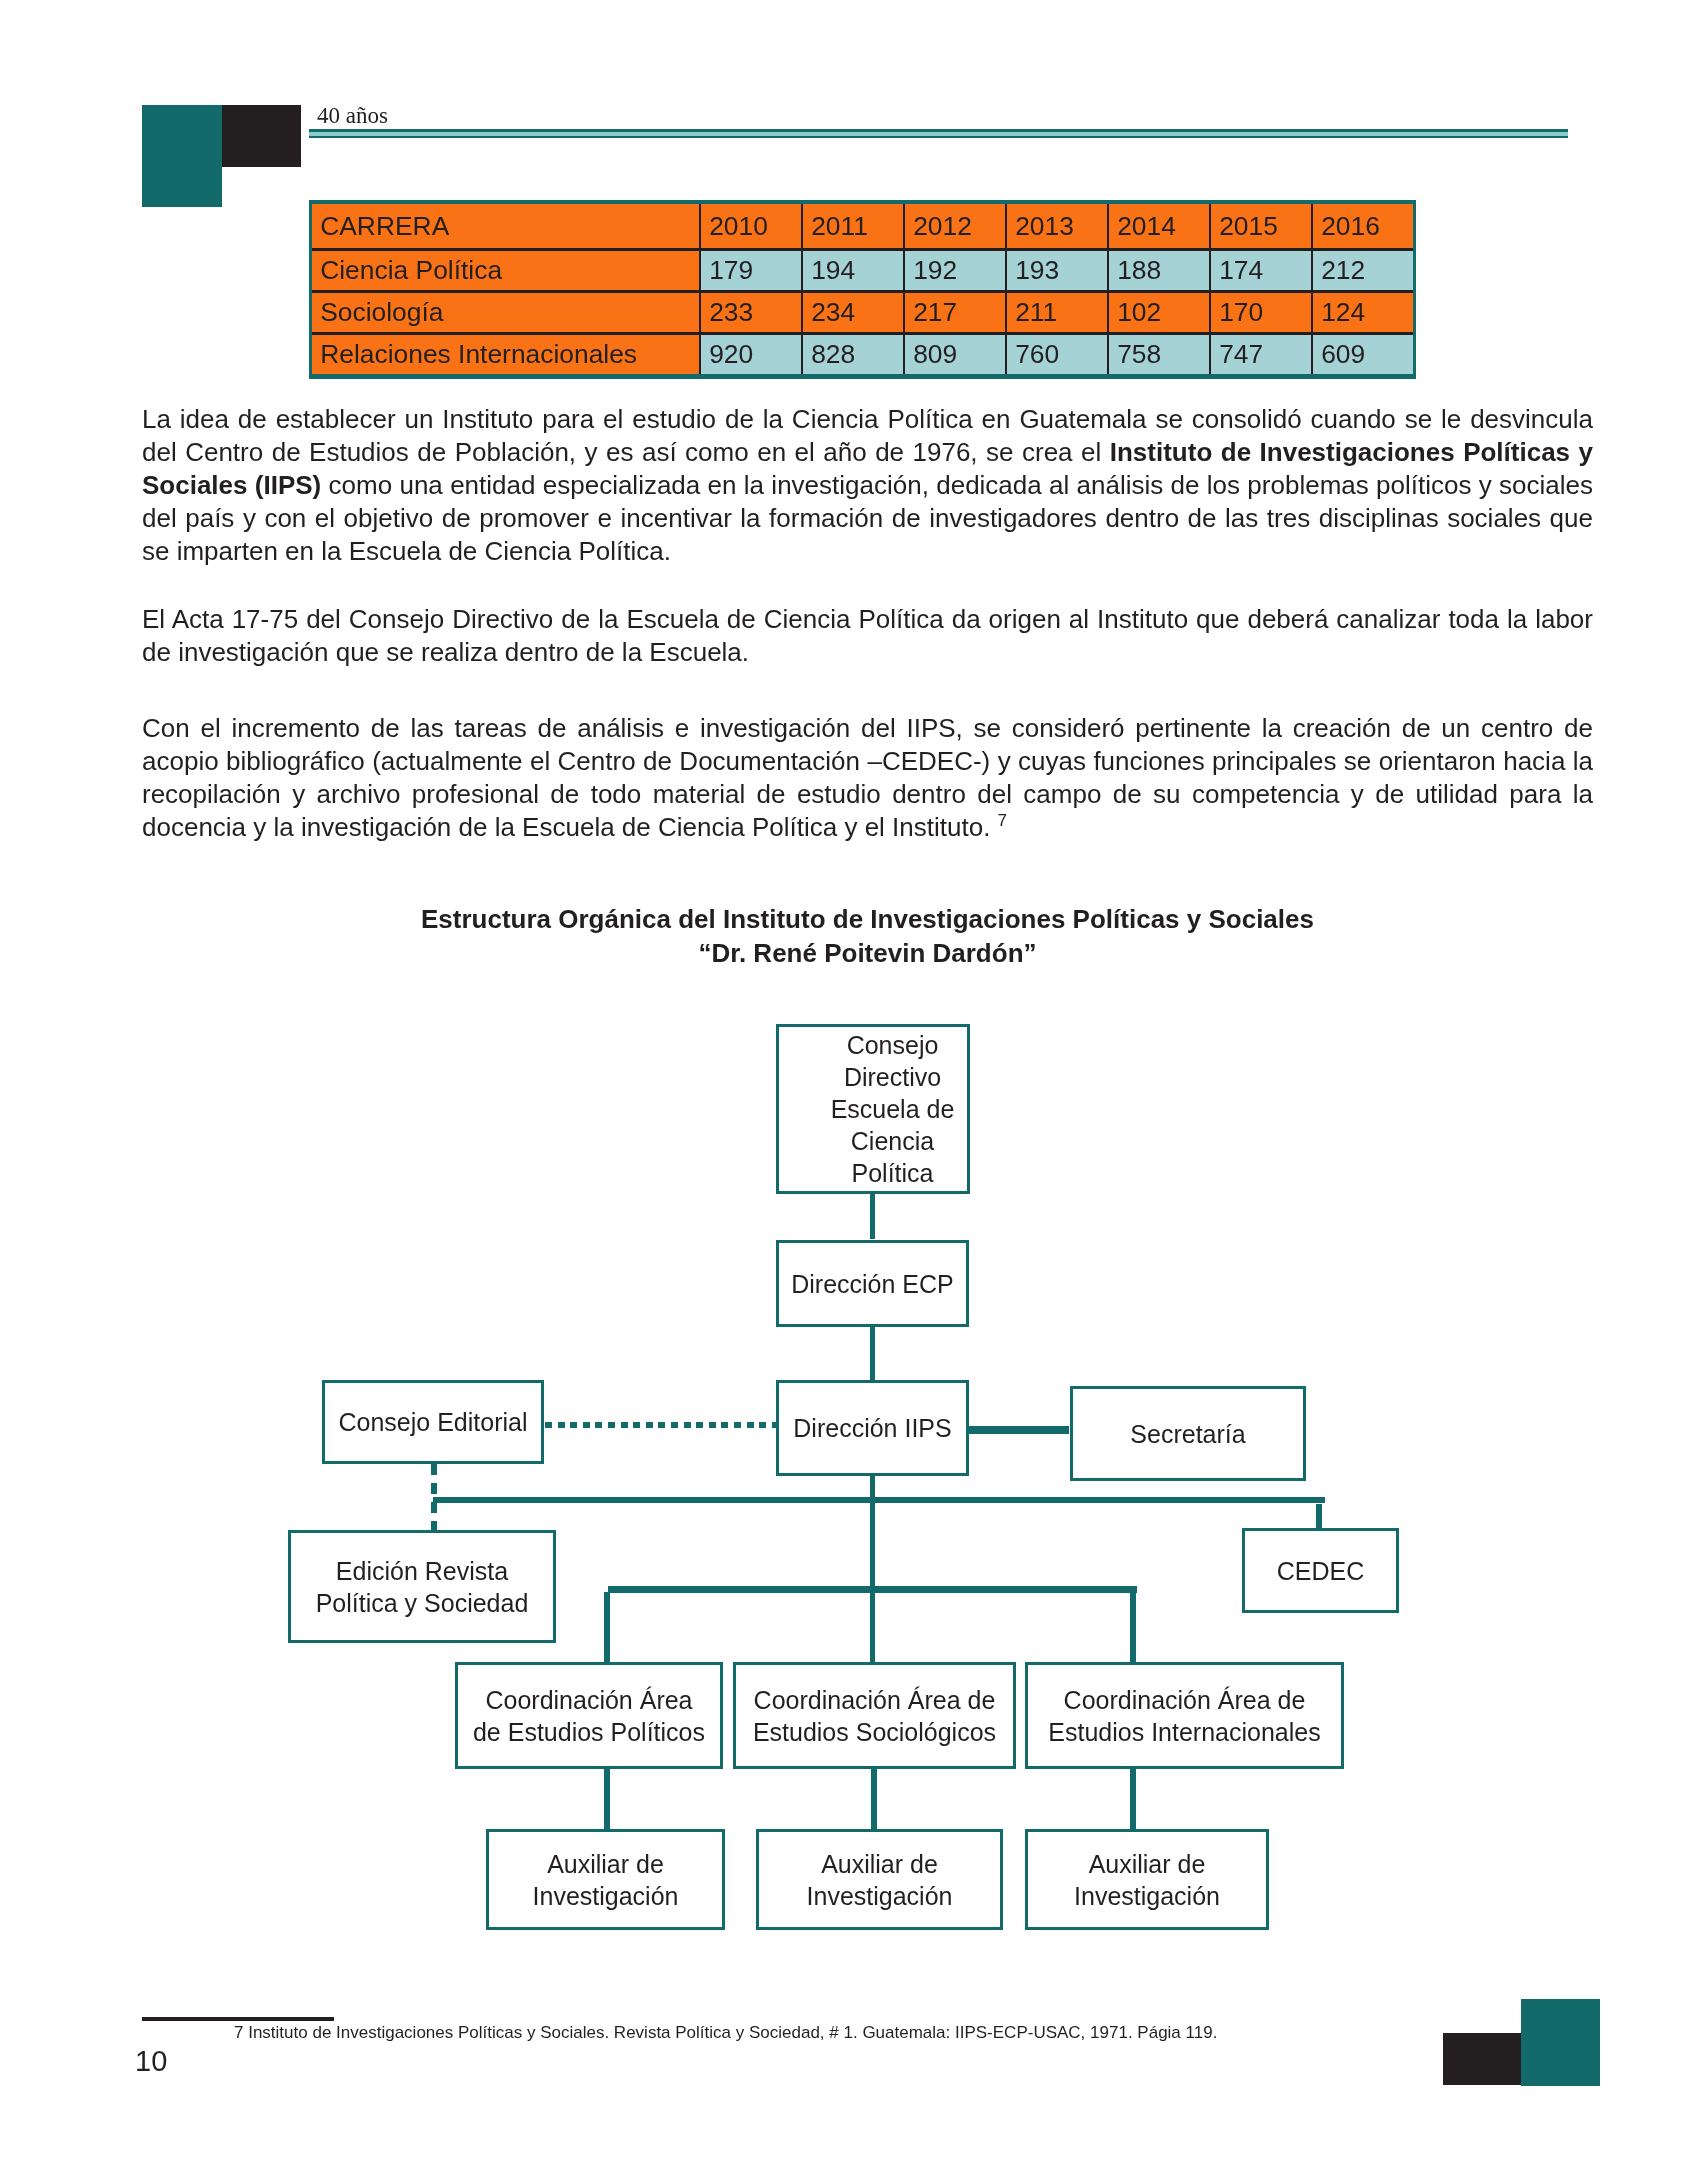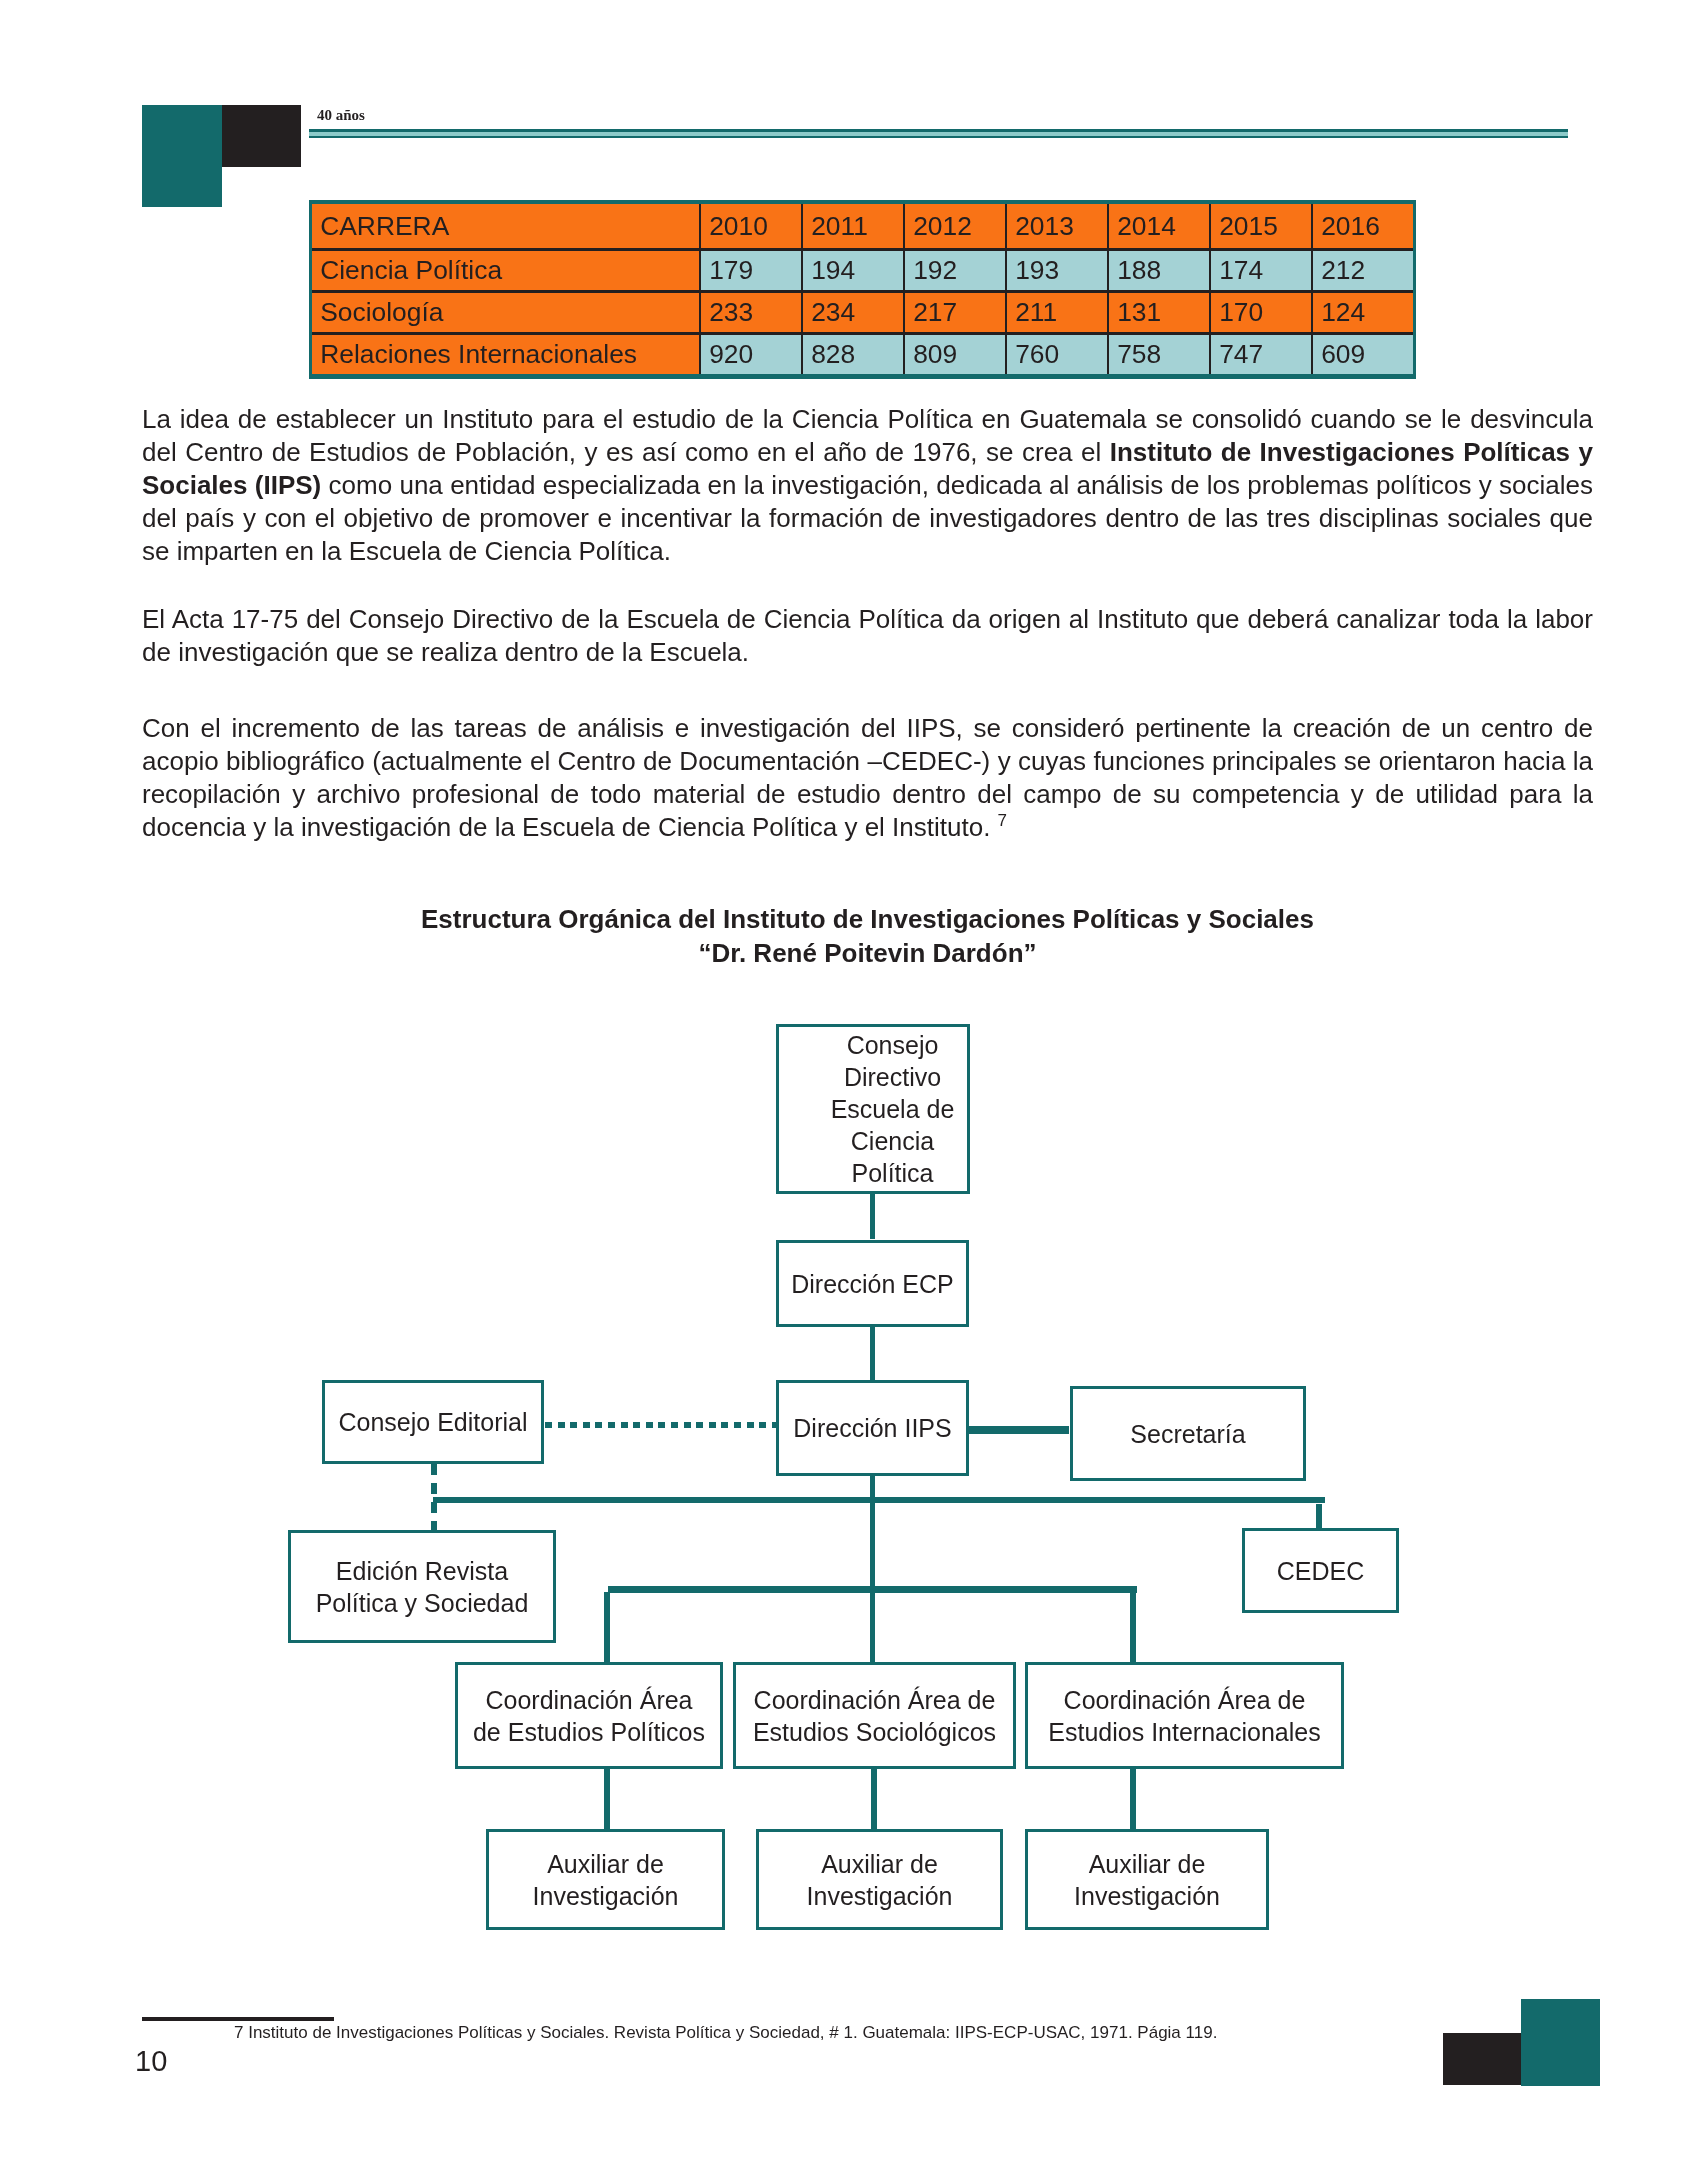--- a/index.html
+++ b/index.html
@@ -5,21 +5,21 @@
   html,body{margin:0;padding:0;background:#9a9a9a;}
   .page{
     position:relative;width:1700px;height:2172px;background:#ffffff;
     font-family:"Liberation Sans",sans-serif;color:#231f20;overflow:hidden;
   }
 
   
   .accent{position:absolute;}
   .brand{
     position:absolute;left:317px;top:103px;
-    font-family:"Liberation Serif",serif;font-weight:bold;font-size:15px;line-height:25px;
+    font-family:"Liberation Serif",serif;font-weight:normal;font-size:23px;line-height:25px;
   }
   .header-rule{
     position:absolute;left:309px;top:129px;width:1259px;height:4.4px;
     background:#8ccbca;border-top:3.1px solid #136a6b;border-bottom:2.5px solid #136a6b;
   }
 
   
   .etable{
     position:absolute;left:309px;top:200px;
     border:3.8px solid #136a6b;border-top-width:4.4px;border-bottom-width:5.7px;
@@ -97,21 +97,21 @@
     <div class="cell rt hl">193</div>
     <div class="cell rt hl">188</div>
     <div class="cell rt hl">174</div>
     <div class="cell rt hl">212</div>
 
     <div class="cell rt first">Sociología</div>
     <div class="cell rt">233</div>
     <div class="cell rt">234</div>
     <div class="cell rt">217</div>
     <div class="cell rt">211</div>
-    <div class="cell rt">131</div>
+    <div class="cell rt">102</div>
     <div class="cell rt">170</div>
     <div class="cell rt">124</div>
 
     <div class="cell rt first">Relaciones Internacionales</div>
     <div class="cell rt hl">920</div>
     <div class="cell rt hl">828</div>
     <div class="cell rt hl">809</div>
     <div class="cell rt hl">760</div>
     <div class="cell rt hl">758</div>
     <div class="cell rt hl">747</div>

